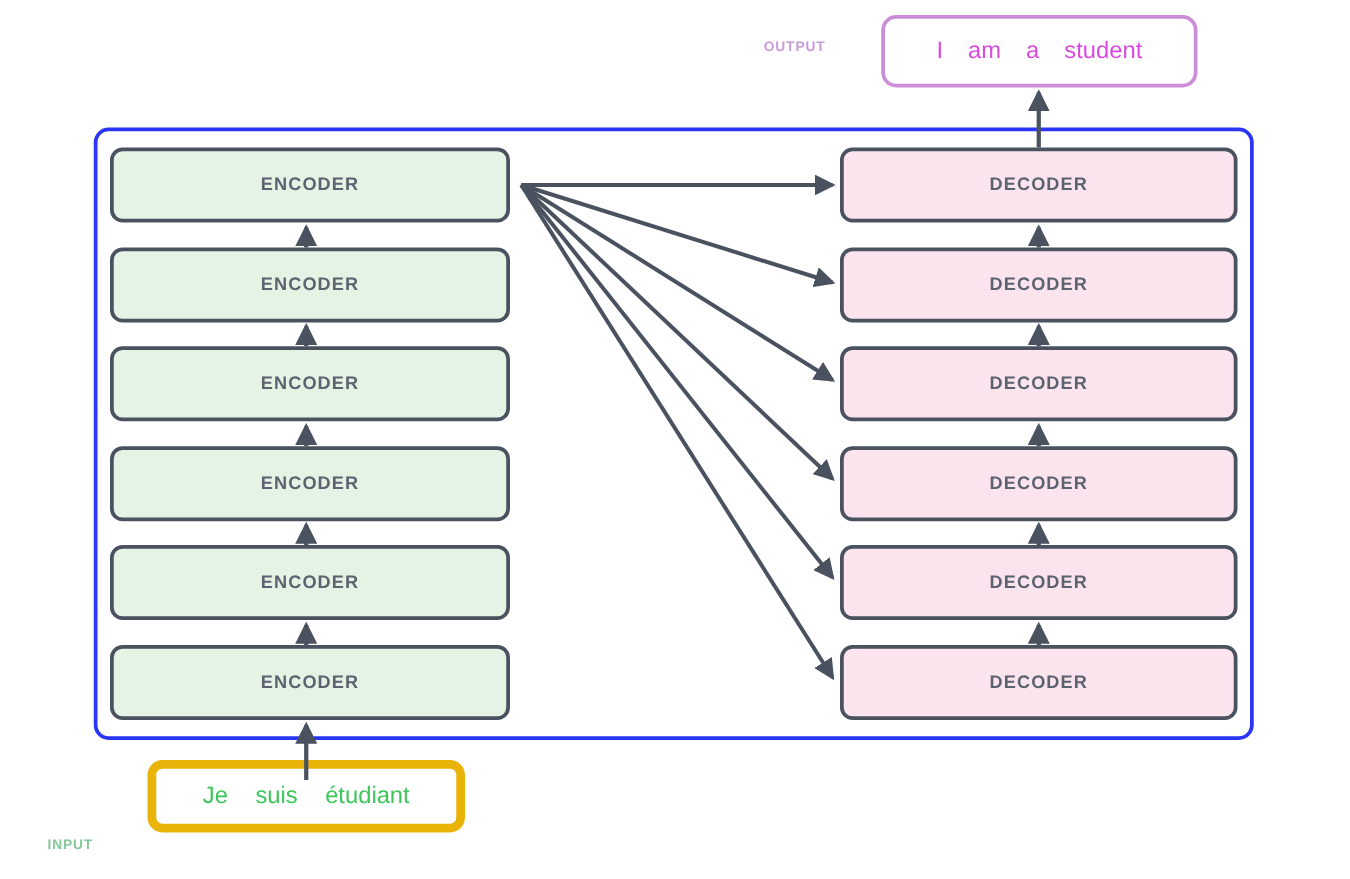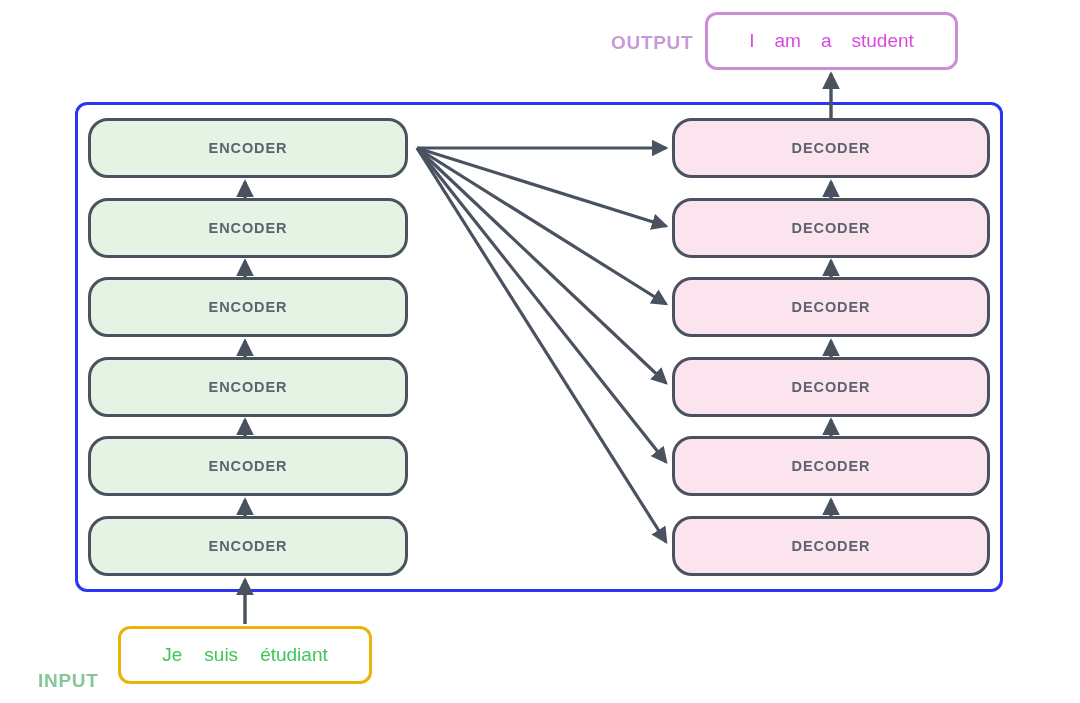--- a/index.html
+++ b/index.html
@@ -42,21 +42,21 @@
     box-sizing: border-box;
     background: transparent;
     z-index: 1;
   }
 
   
   .block {
     position: absolute;
     height: 60px;
     border: 3px solid #4a5260;
-    border-radius: 20px;
+    border-radius: 10px;
     box-sizing: border-box;
     display: flex;
     align-items: center;
     justify-content: center;
     letter-spacing: 0.9px;
     font-size: 14.5px;
     font-weight: bold;
     color: #5c6370;
     z-index: 3;
   }
@@ -85,44 +85,44 @@
     left: 705px;
     top: 12px;
     width: 253px;
     height: 58px;
     border: 3px solid #cb8ed6;
     justify-content: center;
     padding: 0 16px;
   }
   #input-box {
     left: 118px;
-    top: 626px;
+    top: 608px;
     width: 254px;
     height: 58px;
-    border: 3px solid #eab308;
+    border: 7px solid #eab308;
     justify-content: center;
     padding: 0 16px;
   }
   .token {
     font-size: 19px;
     white-space: pre;
   }
   #output-box .token {
     color: #d94ae0;
     margin: 0 10px;
   }
   #input-box .token {
     color: #3dc75a;
     margin: 0 11px;
   }
 
   
   .side-label {
     position: absolute;
-    font-size: 19px;
+    font-size: 11px;
     font-weight: bold;
     letter-spacing: 0.7px;
     z-index: 4;
   }
   #output-label {
     left: 611px;
     top: 32px;
     color: #c99ad8;
   }
   #input-label {

